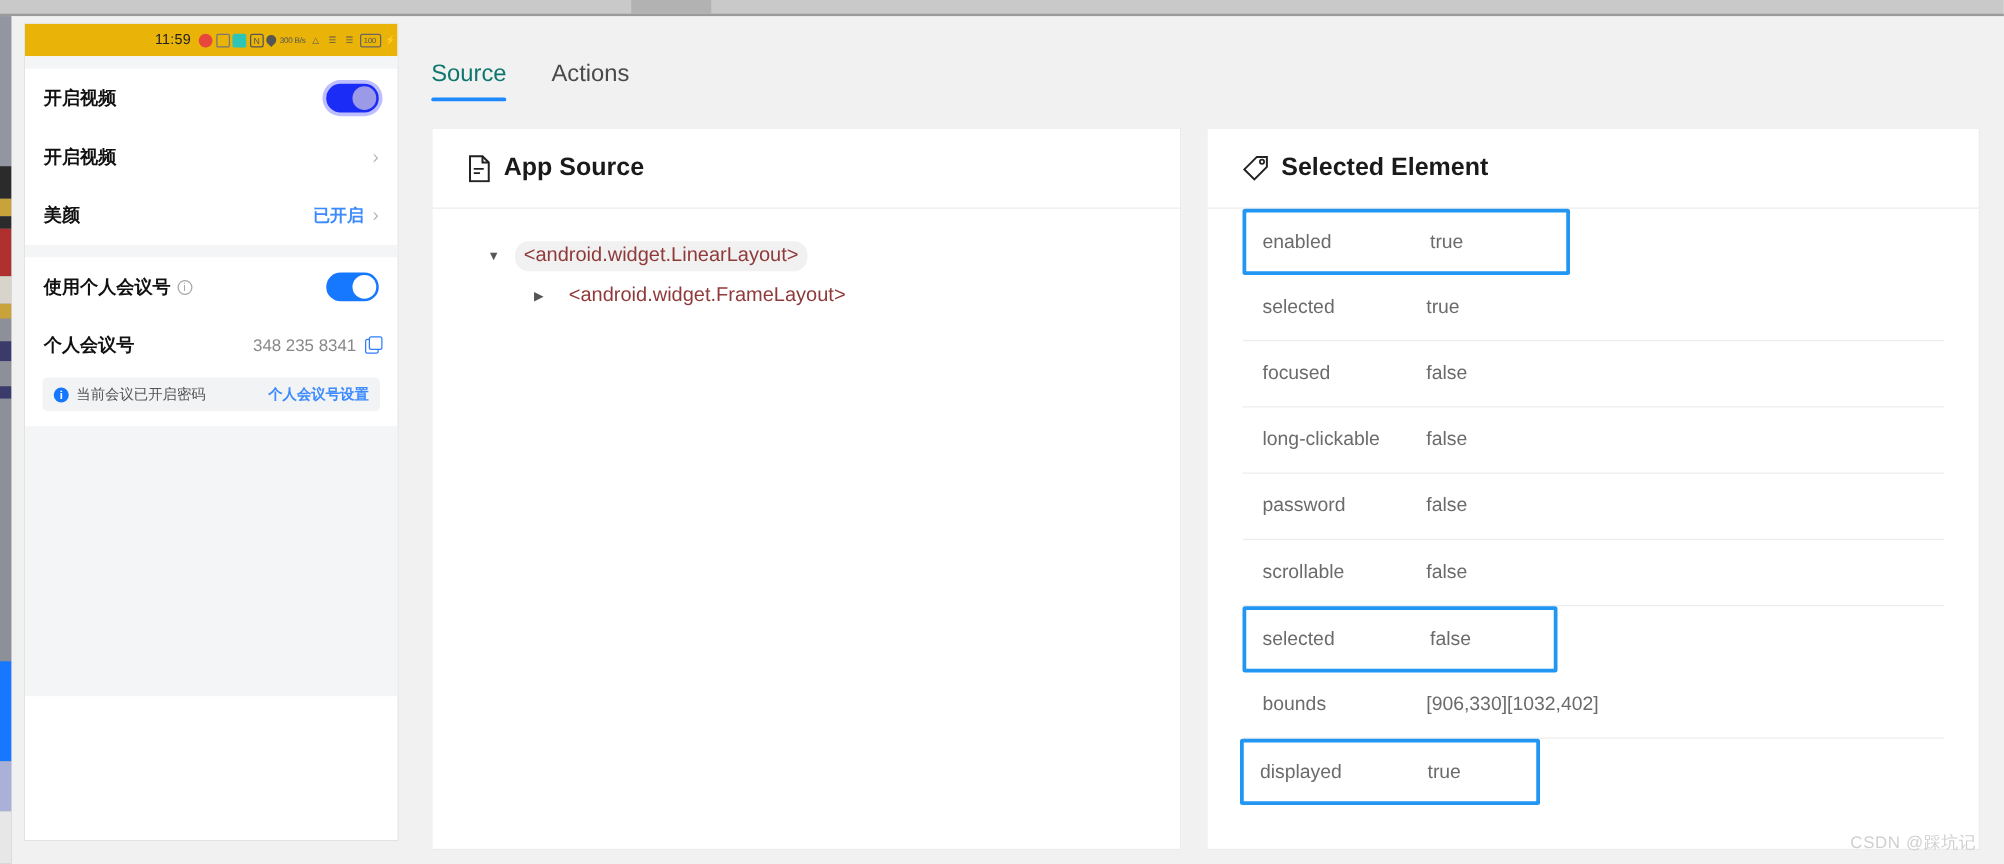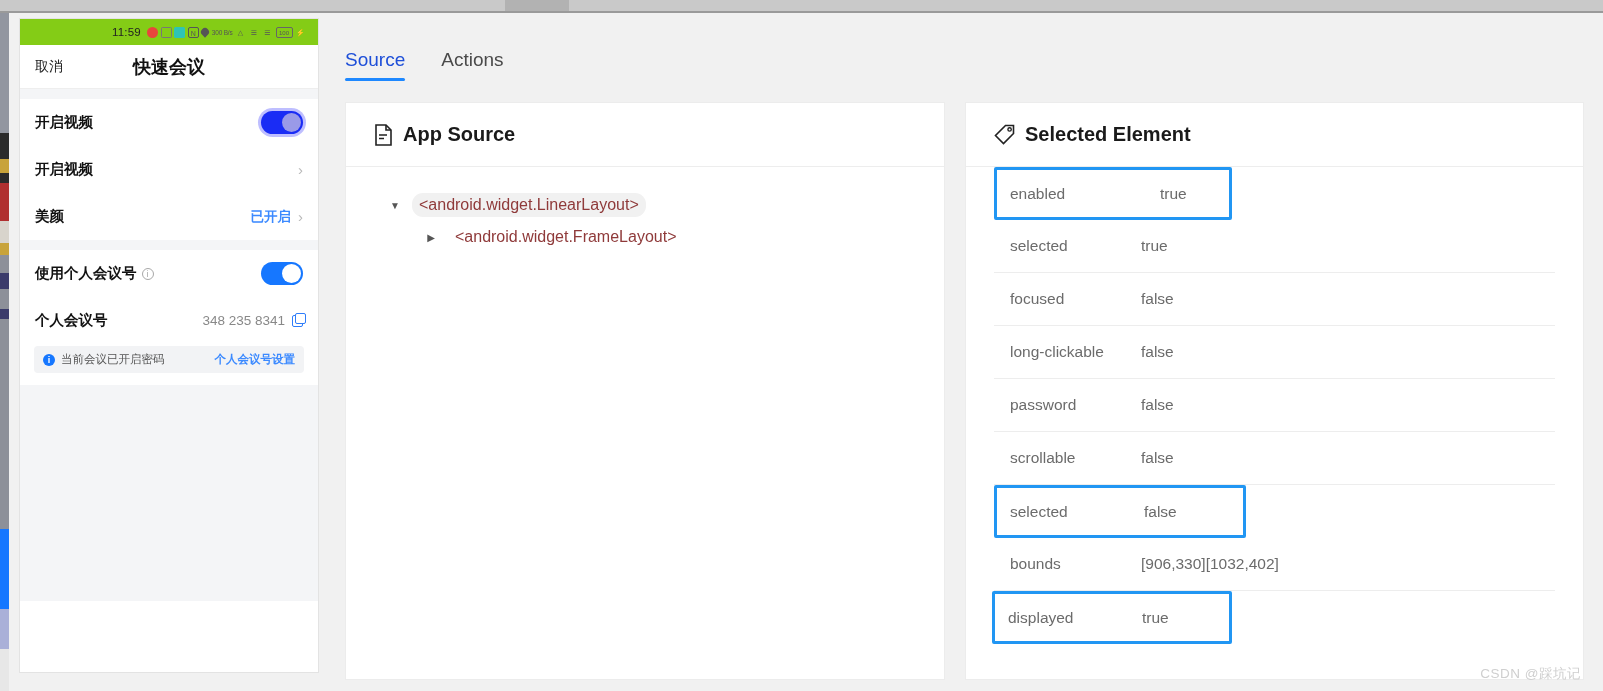--- a/index.html
+++ b/index.html
@@ -43,23 +43,22 @@
   #phone {
     position: absolute; left: 19px; top: 5px;
     width: 300px; height: 655px;
     background: #ffffff;
     border: 1px solid #e3e3e3;
     overflow: hidden;
   }
   #phone-statusbar {
     height: 26px;
     display: flex; align-items: center; justify-content: flex-end;
-    padding-right: 12px;
     font-size: 11px; color: #222;
-    background: #84cc16;
+    background: #eab308;
   }
   #phone-statusbar .clock { margin-right: 4px; font-size: 11.5px; letter-spacing: .2px; }
   .sb-ic {
     display: inline-block; width: 11px; height: 11px;
     margin-left: 2.5px; border-radius: 1.5px; vertical-align: middle;
     font-size: 7px; line-height: 11px; text-align: center; color: #555;
   }
   .sb-ic.col1 { background: #e8453c; border-radius: 50%; }
   .sb-ic.box  { border: 1px solid #777; }
   .sb-ic.teal { background: #2ec4b6; }
@@ -155,21 +154,21 @@
   #tabs {
     position: absolute; left: 345px; top: 18px;
     display: flex; align-items: flex-end; gap: 36px;
     height: 50px;
   }
   .tab {
     font-size: 19px; color: #4a4a4a;
     padding-bottom: 10px; cursor: pointer;
     position: relative;
   }
-  .tab.active { color: #1d4ed8; }
+  .tab.active { color: #0f766e; }
   .tab.active::after {
     content: ""; position: absolute; left: 0; right: 0; bottom: 0;
     height: 3px; background: #1e88ff; border-radius: 2px;
   }
 
   
   .card {
     position: absolute; top: 89px;
     background: #ffffff;
     border: 1px solid #ececec;
@@ -213,21 +212,21 @@
   }
   .prop-row:first-child { border-top: 1px solid #ededed; }
   .prop-row .k { width: 147px; padding-left: 16px; }
   .prop-row .v { }
   .prop-row.hl {
     border: 3px solid #2196f3;
     border-radius: 2px;
     background: #fff;
     z-index: 2;
   }
-  .prop-row.hl.w1 { width: 238px; margin-right: 0; gap: 16px; }
+  .prop-row.hl.w1 { width: 262px; margin-right: 0; }
   .prop-row.hl.w2 { width: 252px; margin-right: 0; }
   .prop-row.hl.w3 { width: 240px; margin-right: 0; margin-left: 26px; }
   .prop-row.hl .k { padding-left: 13px; }
 
   
   #watermark {
     position: absolute; right: 22px; bottom: 8px;
     font-size: 13.5px; color: #cfcfcf;
     letter-spacing: .5px;
   }
@@ -269,24 +268,20 @@
       <span class="sb-ic dark">N</span>
       <span class="sb-ic pin"></span>
       <span class="sb-ic txt">300 B/s</span>
       <span class="sb-ic">△</span>
       <span class="sb-ic">☰</span>
       <span class="sb-ic">☰</span>
       <span class="sb-ic bat">100</span>
       <span class="sb-ic">⚡</span>
     </div>
 
-    <div id="phone-navbar">
-      <span class="cancel">取消</span>
-      <span class="title">快速会议</span>
-    </div>
 
     <div class="phone-gap"></div>
 
     <div class="phone-group">
       <div class="phone-row">
         <span class="label">开启视频</span>
         <span class="right">
           <span class="toggle focused">
             <span class="knob"></span>
           </span>

